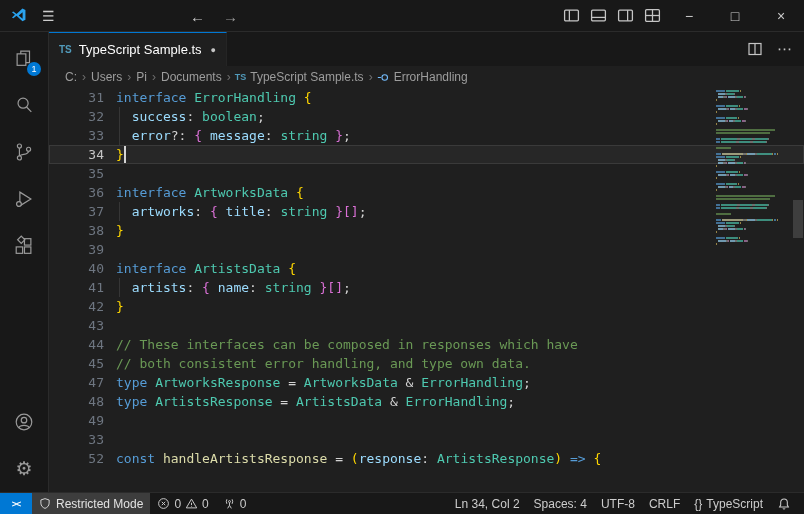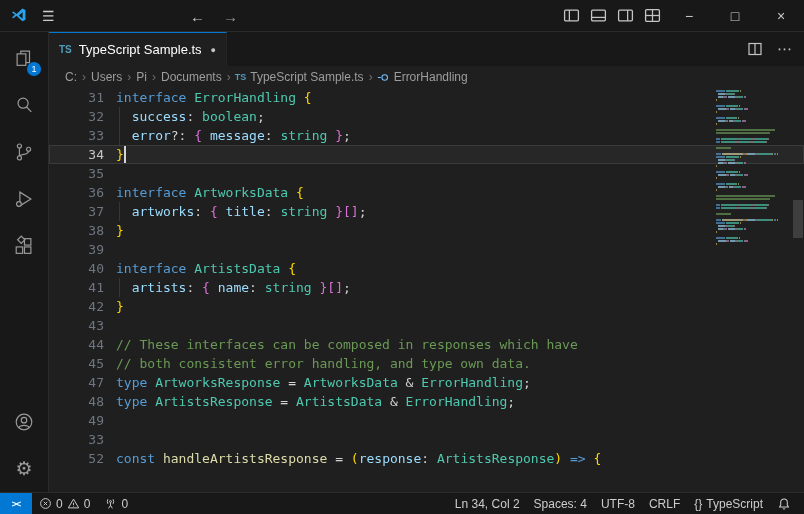--- a/index.html
+++ b/index.html
@@ -376,20 +376,28 @@
           </div>
         <div class="scroll-thumb"></div>
       </div>
 
     </div>
   </div>
 
   <div class="statusbar">
     <div class="sb-left">
       <div class="remote">&gt;&lt;</div>
+      <div class="sb-item restricted">
+        <span>
+          <svg width="12" height="13" viewBox="0 0 16 16" fill="none" stroke="#e2e2e2" stroke-width="1.2">
+              <path d="M8 1.5l5.5 1.8v4.2c0 3.6-2.6 6-5.5 7-2.9-1-5.5-3.4-5.5-7V3.3L8 1.5z"></path>
+            </svg>
+        </span>
+        <span>Restricted Mode</span>
+      </div>
       <div class="sb-item">
         <span>
           <svg width="13" height="13" viewBox="0 0 16 16" fill="none" stroke="#cccccc" stroke-width="1.2">
               <circle cx="8" cy="8" r="6"></circle>
               <path d="M5.9 5.9l4.2 4.2M10.1 5.9l-4.2 4.2"></path>
             </svg>
         </span>
         <span>0</span>
         <span>
           <svg width="13" height="13" viewBox="0 0 16 16" fill="none" stroke="#cccccc" stroke-width="1.2">

